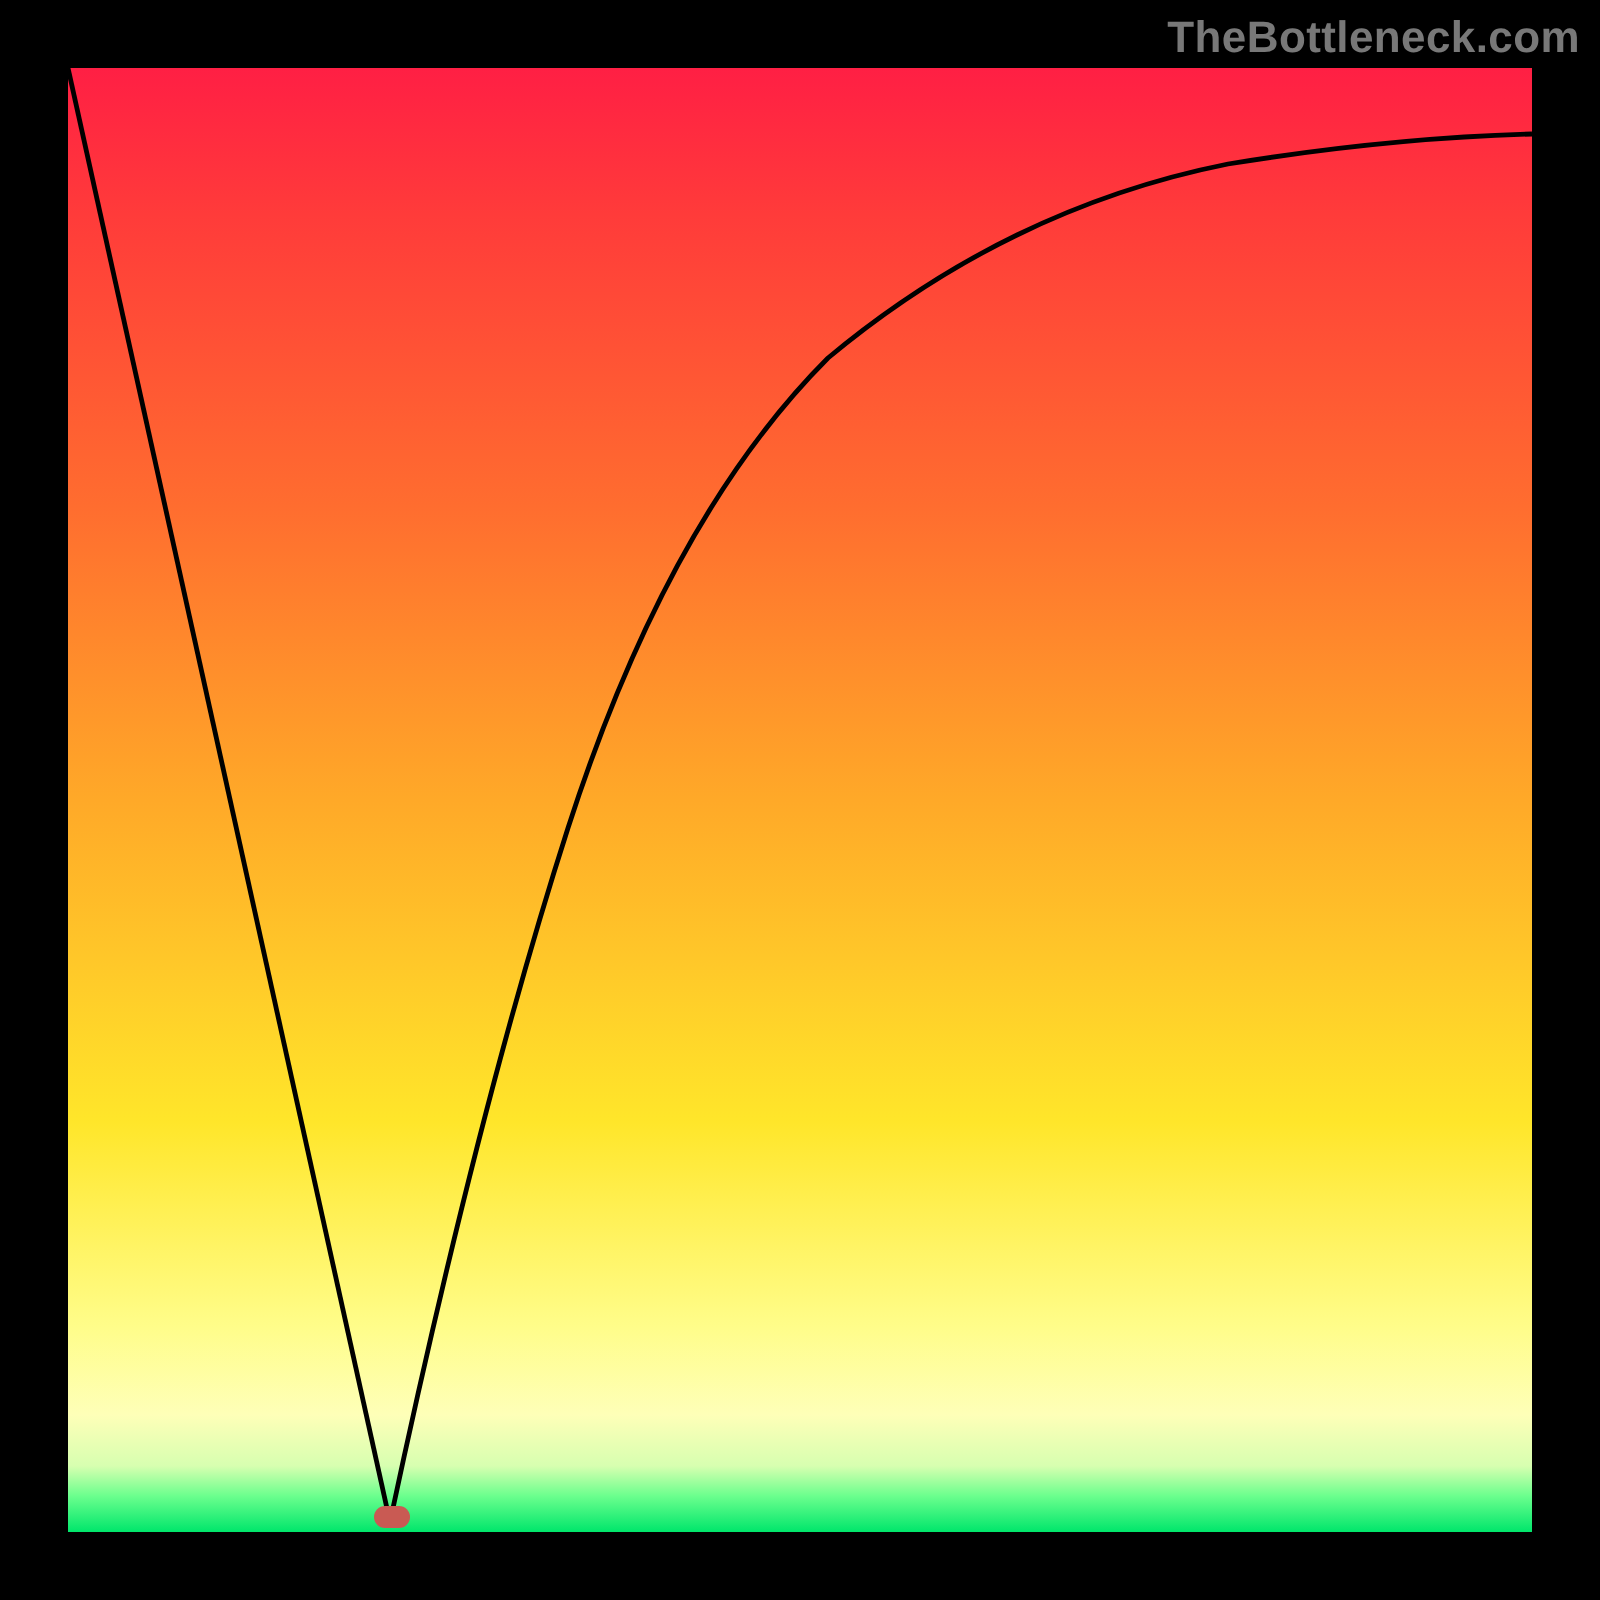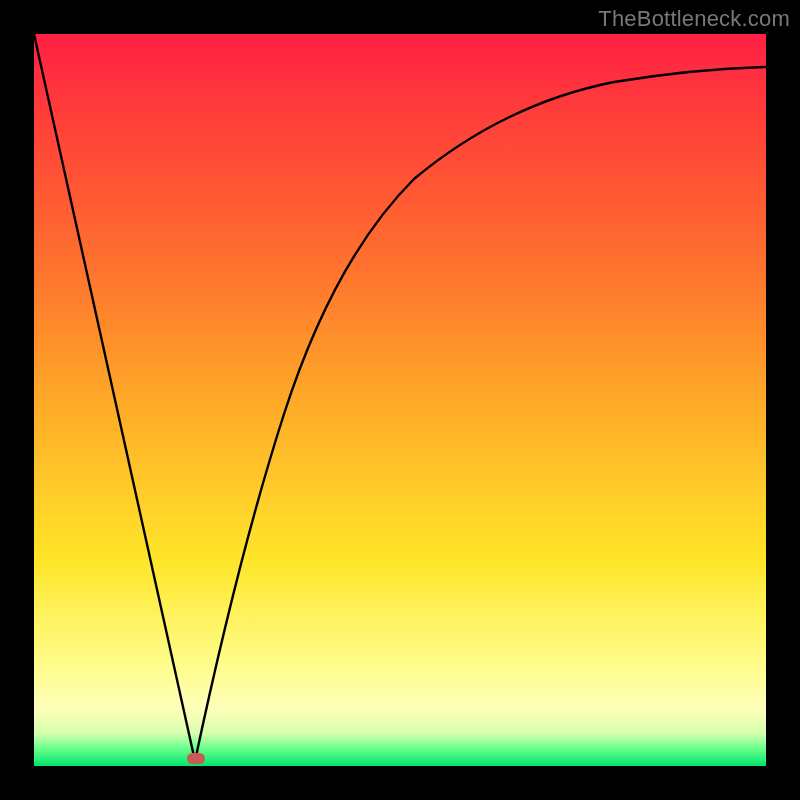--- a/index.html
+++ b/index.html
@@ -40,21 +40,21 @@
       #00e66b 100%
     );
   }
   .watermark {
     position: absolute;
     top: 6px;
     right: 10px;
     color: #787878;
     font-size: 22px;
     letter-spacing: 0.2px;
-    font-weight: 400;
+    font-weight: 700;
   }
   svg.curve {
     position: absolute;
     top: 0;
     left: 0;
     width: 732px;
     height: 732px;
   }
   .marker {
     position: absolute;

